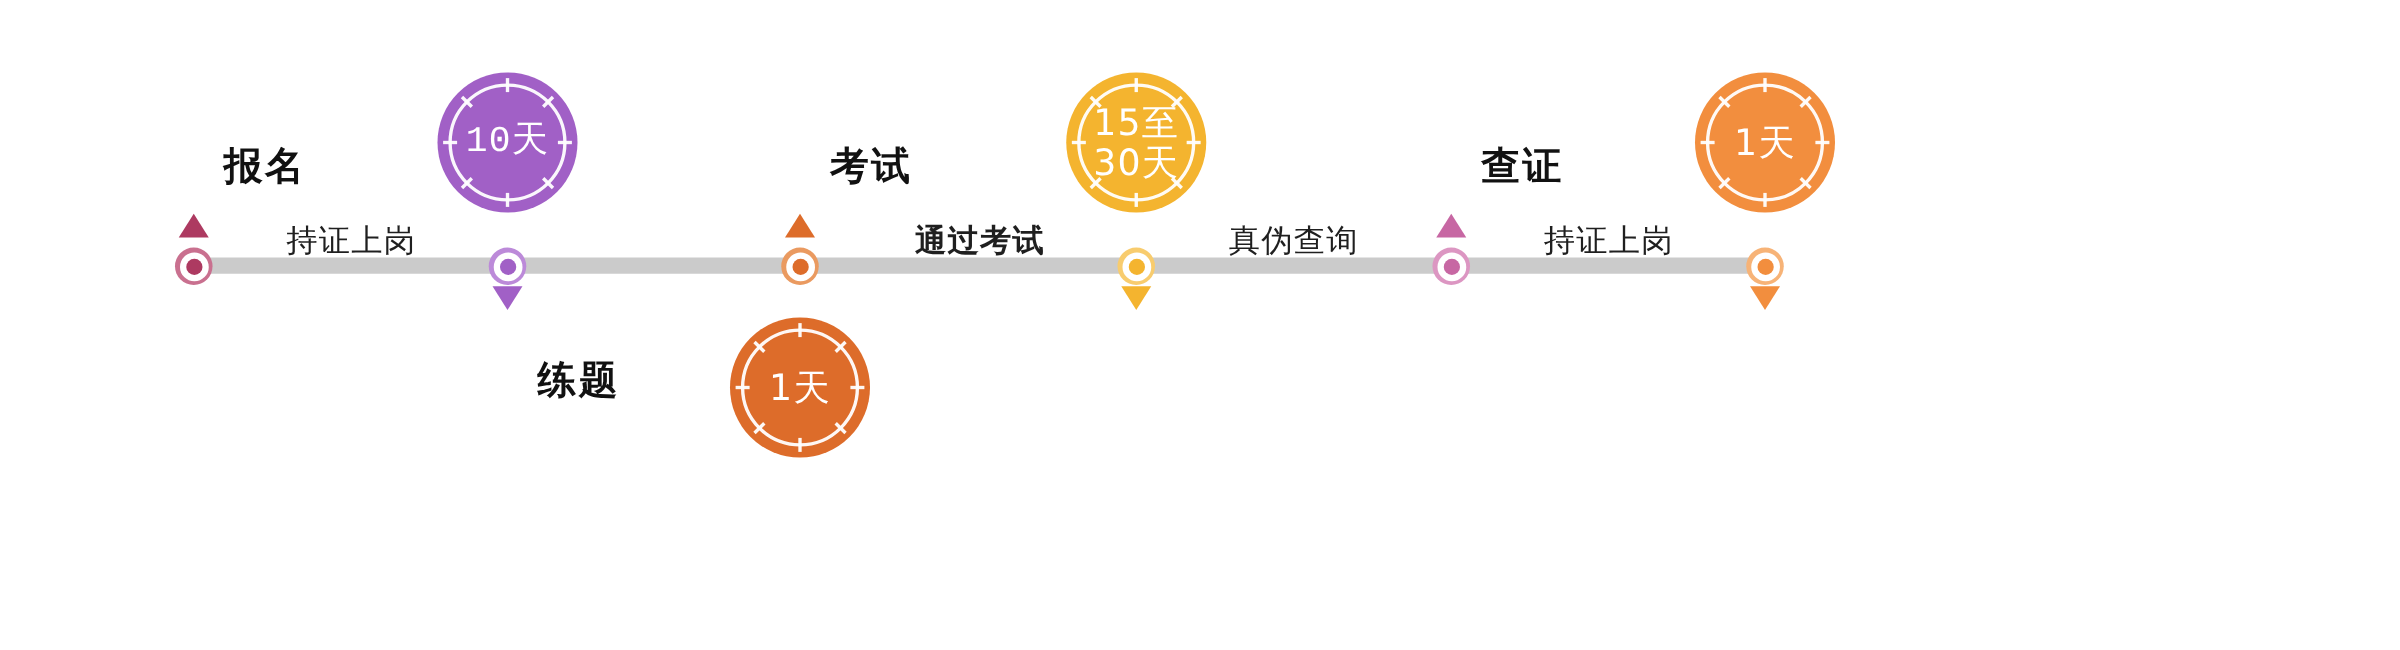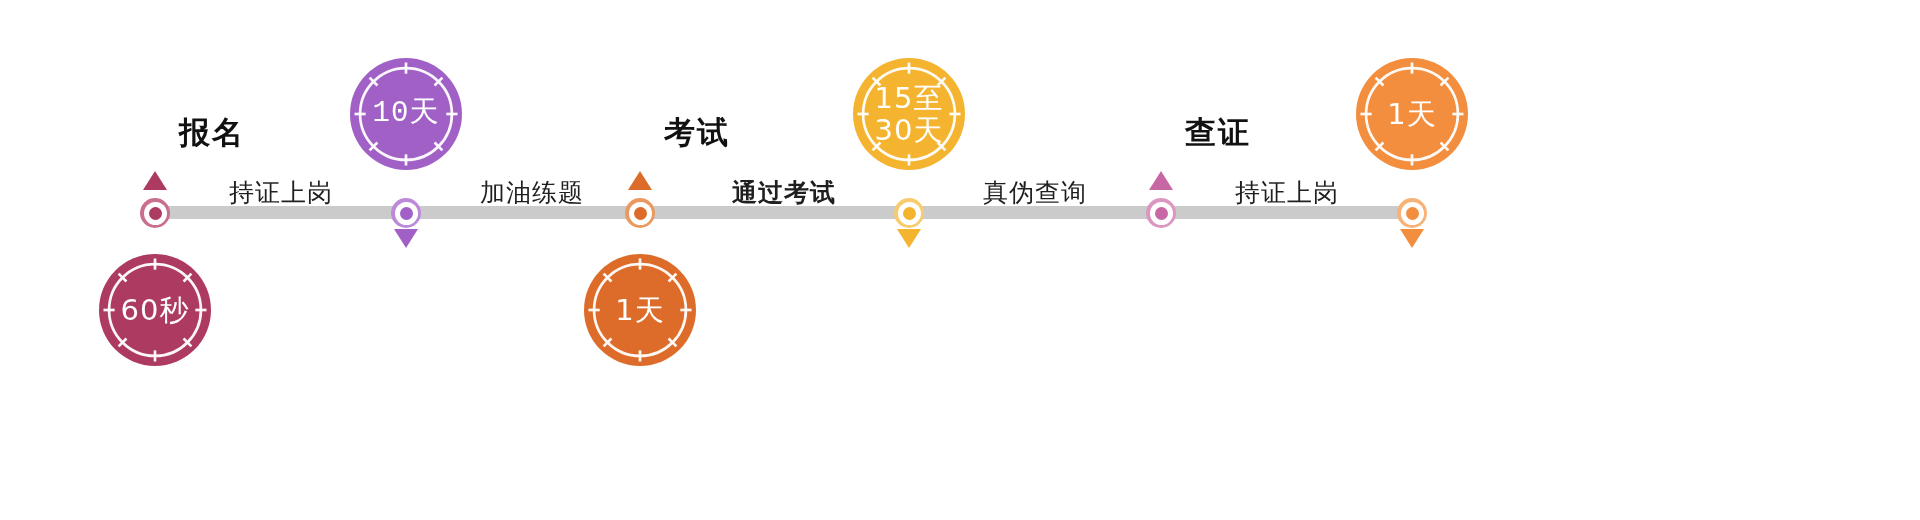--- a/index.html
+++ b/index.html
@@ -138,47 +138,30 @@
   }
 </style>
 </head>
 <body>
 
 <div class="stage">
 
   <div class="bar" style="background: rgb(203, 203, 203);"></div>
 
   <div class="connector conn-1">持证上岗</div>
-  <div class="connector conn-2">加油练题</div>
   <div class="connector conn-3">通过考试</div>
   <div class="connector conn-5">持证上岗</div>
   <div class="connector conn-4">真伪查询</div>
 
   <div class="node n1 label-top" style="--c: #ad3a61; --cl: #c9708f;">
     <div class="node-label">报名</div>
     <div class="arrow up"></div>
     <div class="dot">
         <span class="dot-inner"></span>
       </div>
-    <div class="clock">
-      <svg class="clock-face" viewBox="0 0 100 100">
-        <circle cx="50" cy="50" r="41" fill="none" stroke="#ffffff" stroke-width="2.4" opacity="0.95"></circle>
-        <g stroke="#ffffff" stroke-width="2.4" opacity="0.95">
-          <line x1="50" y1="4" x2="50" y2="14"></line>
-            <line x1="50" y1="86" x2="50" y2="96"></line>
-          <line x1="4" y1="50" x2="14" y2="50"></line>
-            <line x1="86" y1="50" x2="96" y2="50"></line>
-          <line x1="17.5" y1="17.5" x2="24.5" y2="24.5"></line>
-            <line x1="75.5" y1="75.5" x2="82.5" y2="82.5"></line>
-          <line x1="82.5" y1="17.5" x2="75.5" y2="24.5"></line>
-            <line x1="24.5" y1="75.5" x2="17.5" y2="82.5"></line>
-        </g>
-      </svg>
-      <div class="clock-text">60秒</div>
-    </div>
   </div>
 
   <div class="node n2 clock-top" style="--c: #a160c6; --cl: #bc8ad9;">
     <div class="clock">
       <svg class="clock-face" viewBox="0 0 100 100">
         <circle cx="50" cy="50" r="41" fill="none" stroke="#ffffff" stroke-width="2.4" opacity="0.95"></circle>
         <g stroke="#ffffff" stroke-width="2.4" opacity="0.95">
           <line x1="50" y1="4" x2="50" y2="14"></line>
             <line x1="50" y1="86" x2="50" y2="96"></line>
           <line x1="4" y1="50" x2="14" y2="50"></line>
@@ -188,20 +171,21 @@
           <line x1="82.5" y1="17.5" x2="75.5" y2="24.5"></line>
             <line x1="24.5" y1="75.5" x2="17.5" y2="82.5"></line>
         </g>
       </svg>
       <div class="clock-text">10天</div>
     </div>
     <div class="dot">
         <span class="dot-inner"></span>
       </div>
     <div class="arrow down"></div>
+    <div class="node-label">练题</div>
   </div>
 
   <div class="node n3 label-top" style="--c: #dd6c2a; --cl: #ea9a60;">
     <div class="node-label">考试</div>
     <div class="arrow up"></div>
     <div class="dot">
         <span class="dot-inner"></span>
       </div>
     <div class="clock">
       <svg class="clock-face" viewBox="0 0 100 100">

